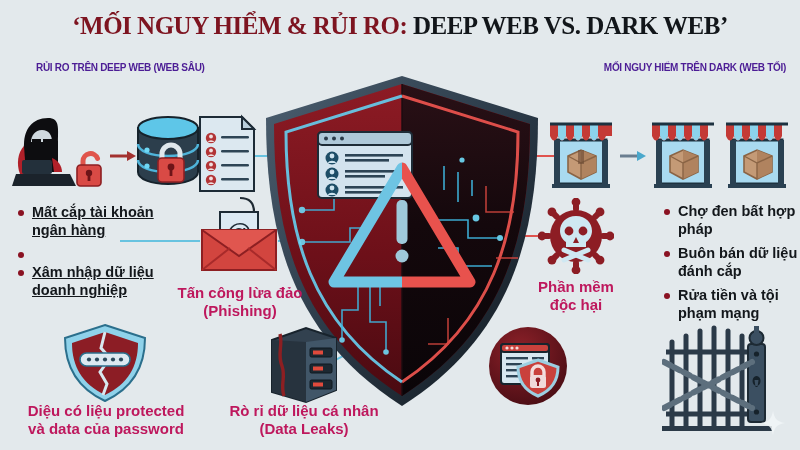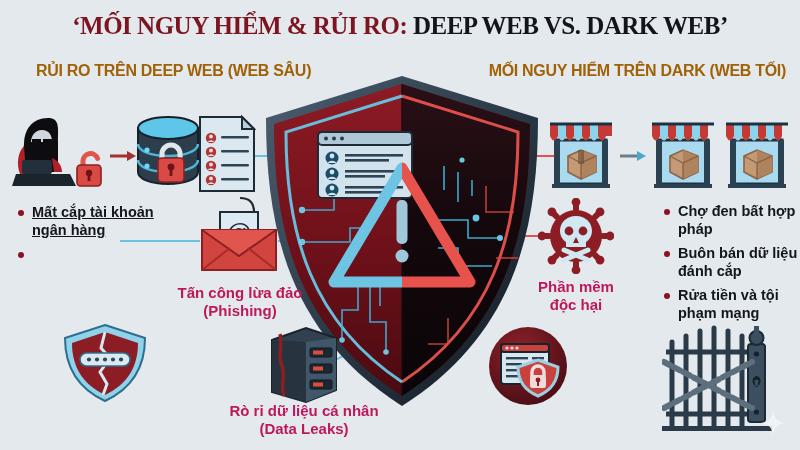--- a/index.html
+++ b/index.html
@@ -16,21 +16,21 @@
   .title {
     position:absolute; top:12px; left:0; width:800px;
     text-align:center; font-size:25px; font-weight:bold;
     letter-spacing:-0.5px; white-space:nowrap;font-family:Liberation Serif, serif;
   }
   .title .t-red  { color:#7d1420; }
   .title .t-dark { color:#12161a; }
 
   .subtitle {
     position:absolute; top:62px;
-    font-size:16px; font-weight:bold; color:#a16207;
+    font-size:10px; font-weight:bold; color:#4c1d95;
     letter-spacing:-0.3px; white-space:nowrap;
   }
   #sub-left  { left:36px; }
   #sub-right { right:14px; }
 
   
   .bullets { position:absolute; font-size:14.5px; font-weight:bold; color:#13171b; line-height:1.24; }
   .bullets .row { display:flex; align-items:flex-start; margin-bottom:6px; }
   .bullets .dot {
     width:6px; height:6px; border-radius:50%; background:#8a1222;
@@ -275,20 +275,24 @@
   </div>
 
   <div class="bullets" id="bullets-left">
     <div class="row">
       <span class="dot"></span>
       <span class="txt">Mất cắp tài khoản ngân hàng</span>
     </div>
     <div class="row">
       <span class="dot"></span>
     </div>
+    <div class="row">
+      <span class="dot"></span>
+      <span class="txt">Xâm nhập dữ liệu doanh nghiệp</span>
+    </div>
   </div>
 
   <div class="icon-box" style="left:196px; top:196px; width:86px; height:78px;">
     <svg viewBox="0 0 86 78" width="86" height="78" aria-hidden="true">
       <path d="M44 2 C54 2 58 8 58 16" fill="none" stroke="#1f2a33" stroke-width="2.2"></path>
       <path d="M58 16 a5 5 0 1 1 -9 3" fill="none" stroke="#1f2a33" stroke-width="2.2"></path>
       <rect x="24" y="16" width="38" height="38" fill="#dceaf4" stroke="#1d2b36" stroke-width="2"></rect>
       <text x="43" y="46" font-size="26" font-family="Liberation Sans, sans-serif" text-anchor="middle" fill="#1d2b36">@</text>
       <path d="M6 34 H80 V74 H6 Z" fill="#d2453f" stroke="#8d1f22" stroke-width="2"></path>
       <path d="M6 34 L43 60 L80 34" fill="#e0564f" stroke="#8d1f22" stroke-width="2"></path>
@@ -306,20 +310,22 @@
       <rect x="20" y="31" width="50" height="13" rx="6.5" fill="#dce9f1" stroke="#2b6f8c" stroke-width="1.6"></rect>
       <g fill="#2b4a5c">
         <circle cx="29" cy="37.5" r="2.1"></circle>
           <circle cx="37" cy="37.5" r="2.1"></circle>
           <circle cx="45" cy="37.5" r="2.1"></circle>
         <circle cx="53" cy="37.5" r="2.1"></circle>
           <circle cx="61" cy="37.5" r="2.1"></circle>
       </g>
     </svg>
   </div>
+  <div class="caption" style="left:6px; top:402px; width:200px;">Diệu có liệu protected
+và data của password</div>
 
   <div class="icon-box" style="left:266px; top:326px; width:76px; height:78px;">
     <svg viewBox="0 0 76 78" width="76" height="78" aria-hidden="true">
       <path d="M6 14 L40 2 L70 12 V64 L40 76 L6 66 Z" fill="#32414f" stroke="#18232c" stroke-width="2"></path>
       <path d="M40 16 L70 12 V64 L40 76 Z" fill="#415668"></path>
       <path d="M6 14 L40 16 V76 L6 66 Z" fill="#27333e"></path>
       <path d="M14 8 C17 20 11 28 16 40 C20 52 14 58 18 70" fill="none" stroke="#8d1f22" stroke-width="3.4"></path>
       <g>
         <rect x="44" y="22" width="22" height="9" rx="1.5" fill="#1c2831" stroke="#0f1820"></rect>
         <rect x="47" y="24.5" width="10" height="4" fill="#e04a3c"></rect>

